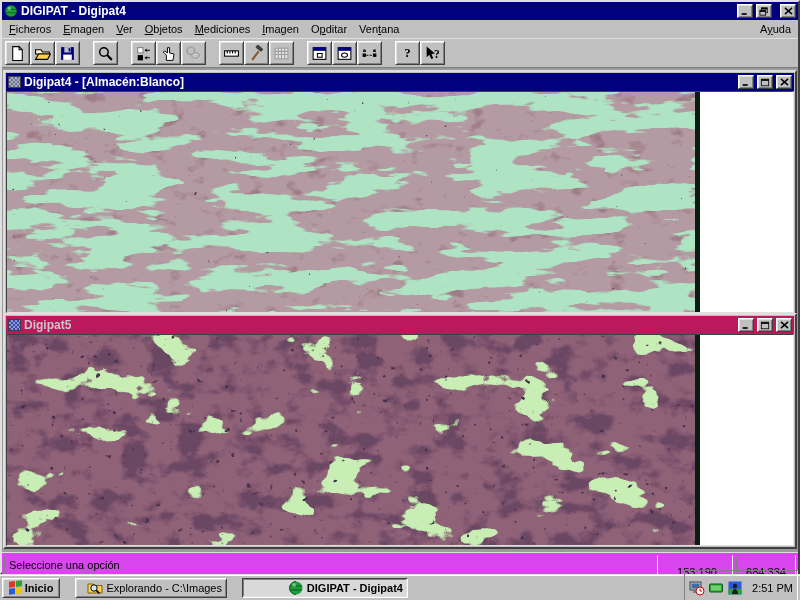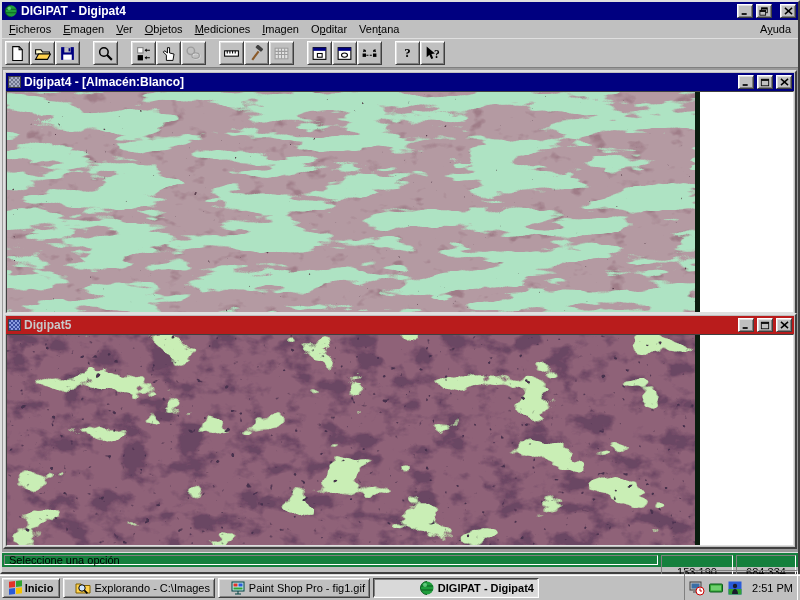--- a/index.html
+++ b/index.html
@@ -28,40 +28,40 @@
   .q-glyph{font-weight:bold;font-size:13px;font-family:"Liberation Serif",serif}
 
   
   .mdi{position:relative;height:484px;background:#9a9a9a;overflow:hidden}
   .mdi-window{position:absolute;left:1px;width:794px;background:#c0c0c0;border:2px solid;border-color:#dfdfdf #404040 #404040 #dfdfdf;padding:1px}
   .mdi-window.w1{top:2px;height:246px;z-index:1}
   .mdi-window.w2{top:245px;height:236px;z-index:2}
   .mdi-title{height:18px;display:flex;align-items:center;gap:3px;padding:0 2px}
   .mdi-title.active{background:#000080}
   .mdi-title.active .t-text{color:#fff}
-  .mdi-title.inactive{background:#b91c1c}
+  .mdi-title.inactive{background:#be185d}
   .mdi-title.inactive .t-text{color:#c8c8c8}
   .mdi-title .t-text{font-weight:bold;font-size:12px;flex:1;white-space:nowrap;overflow:hidden}
   .mdi-client{position:relative;background:#fff;border:1px solid;border-color:#404040 #dfdfdf #dfdfdf #404040;overflow:hidden}
   .w1 .mdi-client{height:222px}
   .w2 .mdi-client{height:212px}
   .tissue{position:absolute;left:0;top:0;width:688px;height:100%}
   .img-edge{position:absolute;left:688px;top:0;width:5px;height:100%;background:#0a1c0e}
 
   .doc-icon{width:13px;height:12px;flex:0 0 auto;border:1px solid #404040;background:repeating-conic-gradient(#a8aec4 0 25%,#707690 0 50%);background-size:4px 4px}
   .doc-icon.blue{background:repeating-conic-gradient(#8a9ae0 0 25%,#3a4aa0 0 50%);background-size:4px 4px}
 
   
-  .status-bar{height:15px;display:flex;gap:3px;padding:2px;border-top:1px solid #dfdfdf;background:#15803d;align-items:stretch}
+  .status-bar{height:25px;display:flex;gap:3px;padding:2px;border-top:1px solid #dfdfdf;background:#d946ef;align-items:stretch}
   .status-msg{flex:1;padding:1px 4px;display:flex;align-items:center}
   .status-field{width:72px;padding:16px 4px;display:flex;align-items:center;justify-content:center}
   .status-field.f2{width:60px}
 
   
-  .taskbar{position:absolute;left:0;top:574px;width:800px;height:26px;background:#c0c0c0;border-top:1px solid #dfdfdf;box-shadow:inset 0 1px 0 #fff;display:flex;align-items:center;gap:3px;padding:2px 2px 2px 2px}
+  .taskbar{position:absolute;left:0;top:574px;width:800px;height:26px;background:#c0c0c0;border-top:1px solid #dfdfdf;box-shadow:inset 0 1px 0 #fff;display:flex;align-items:center;gap:15px;padding:2px 2px 2px 2px}
   .task-btn{height:20px;padding:0 4px;gap:3px;font-size:11px;white-space:nowrap;overflow:hidden;justify-content:flex-end}
   .start-btn{width:58px;font-weight:bold;justify-content:center}
   .t-task{flex:0 0 152px}
   .t-task.active{flex:0 0 166px;font-weight:bold;border-color:#404040 #fff #fff #404040;box-shadow:inset -1px -1px 0 #dfdfdf,inset 1px 1px 0 #808080;background:#d9d9d9}
   .tray{margin-left:auto;height:20px;width:114px;display:flex;align-items:center;gap:3px;padding:17px 4px}
   .tray-clock{margin-left:auto;font-size:11px}
   .ticon{width:16px;height:16px;flex:0 0 auto}
 
   .winlogo{display:grid;grid-template-columns:6px 6px;grid-template-rows:6px 6px;gap:1px;transform:skewY(-6deg)}
   .winlogo i{display:block}
@@ -349,30 +349,20 @@
     <span>Inicio</span>
   </span>
   <span class="btn task-btn t-task">
     <svg class="ticon" viewBox="0 0 16 16">
         <path d="M1 4h5l1 1.5h8V13H1z" fill="#ffd24d" stroke="#806000"></path>
         <circle cx="7" cy="8" r="3.2" fill="#cfe6ff" stroke="#000"></circle>
         <path d="M9.4 10.4l3 3" stroke="#000" stroke-width="1.6"></path>
       </svg>
     <span>Explorando - C:\Images</span>
   </span>
-  <span class="btn task-btn t-task">
-    <svg class="ticon" viewBox="0 0 16 16">
-        <rect x="2" y="2" width="12" height="9" fill="#bfe8ea" stroke="#004040"></rect>
-        <rect x="3.5" y="3.5" width="4" height="3" fill="#e23328"></rect>
-        <rect x="8.5" y="3.5" width="4" height="3" fill="#2a5bd7"></rect>
-        <rect x="3.5" y="7.5" width="9" height="2" fill="#31a231"></rect>
-        <path d="M5 14h6M8 11v3" stroke="#004040"></path>
-      </svg>
-    <span>Paint Shop Pro - fig1.gif</span>
-  </span>
   <span class="btn task-btn t-task active">
     <svg class="ticon" viewBox="0 0 16 16">
         <circle cx="8" cy="8" r="6.5" fill="#1f9e3c"></circle>
         <path d="M8 1.5a6.5 6.5 0 0 0 0 13M2 6h12M2 10h12" stroke="#0a5c1e" fill="none"></path>
         <circle cx="6" cy="5" r="2" fill="#7fe09a" opacity=".7"></circle>
       </svg>
     <span>DIGIPAT - Digipat4</span>
   </span>
   <span class="sunken tray">
     <svg class="ticon" viewBox="0 0 16 16">

